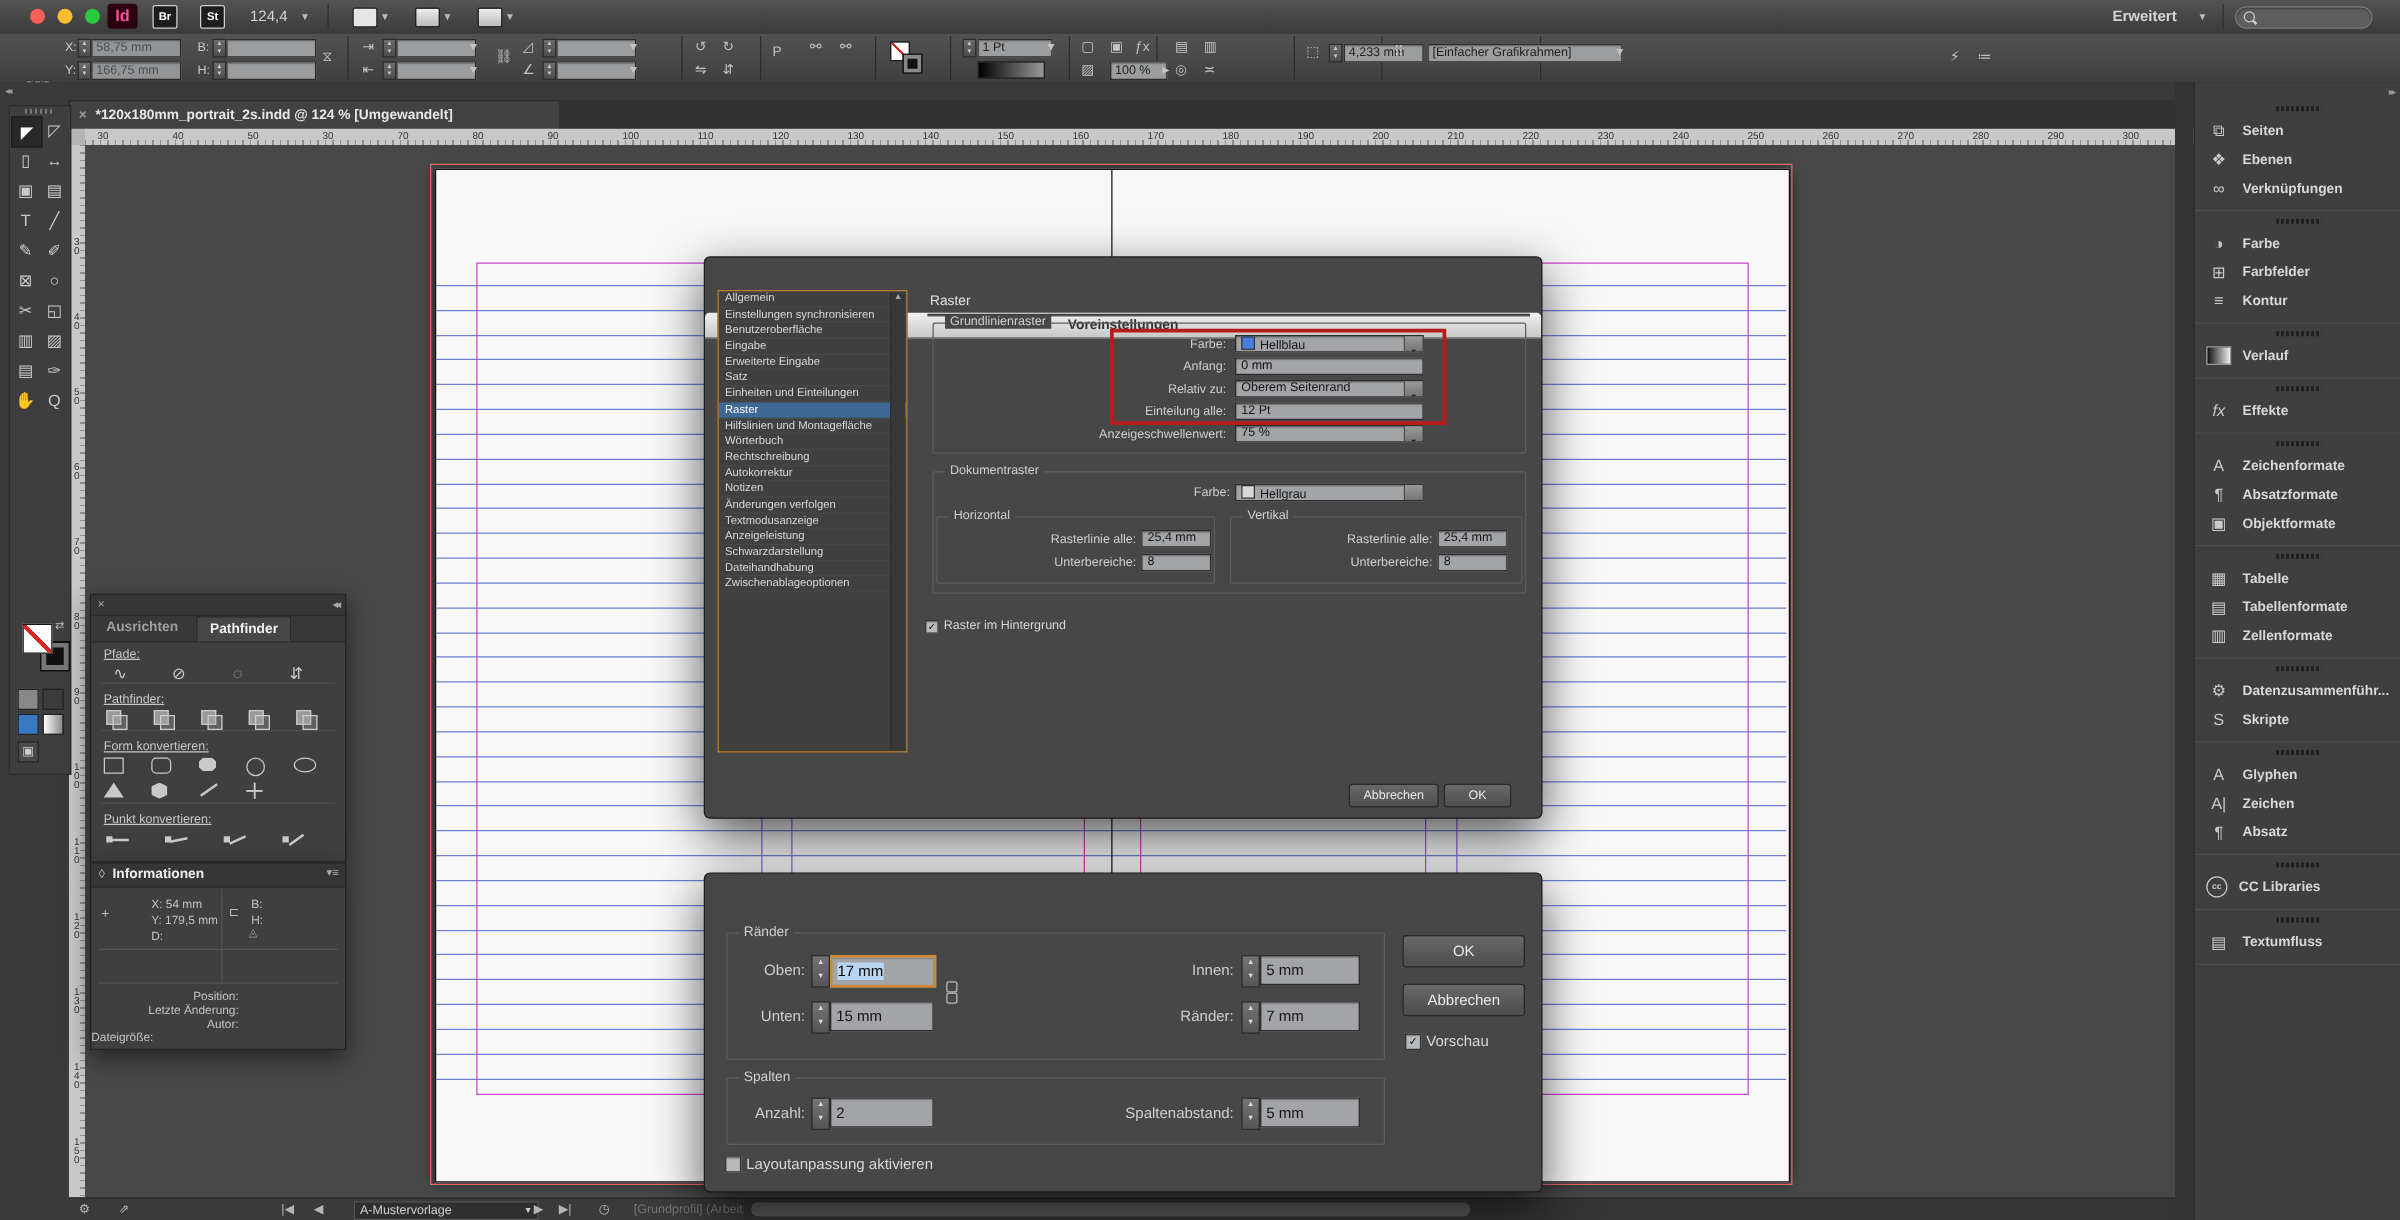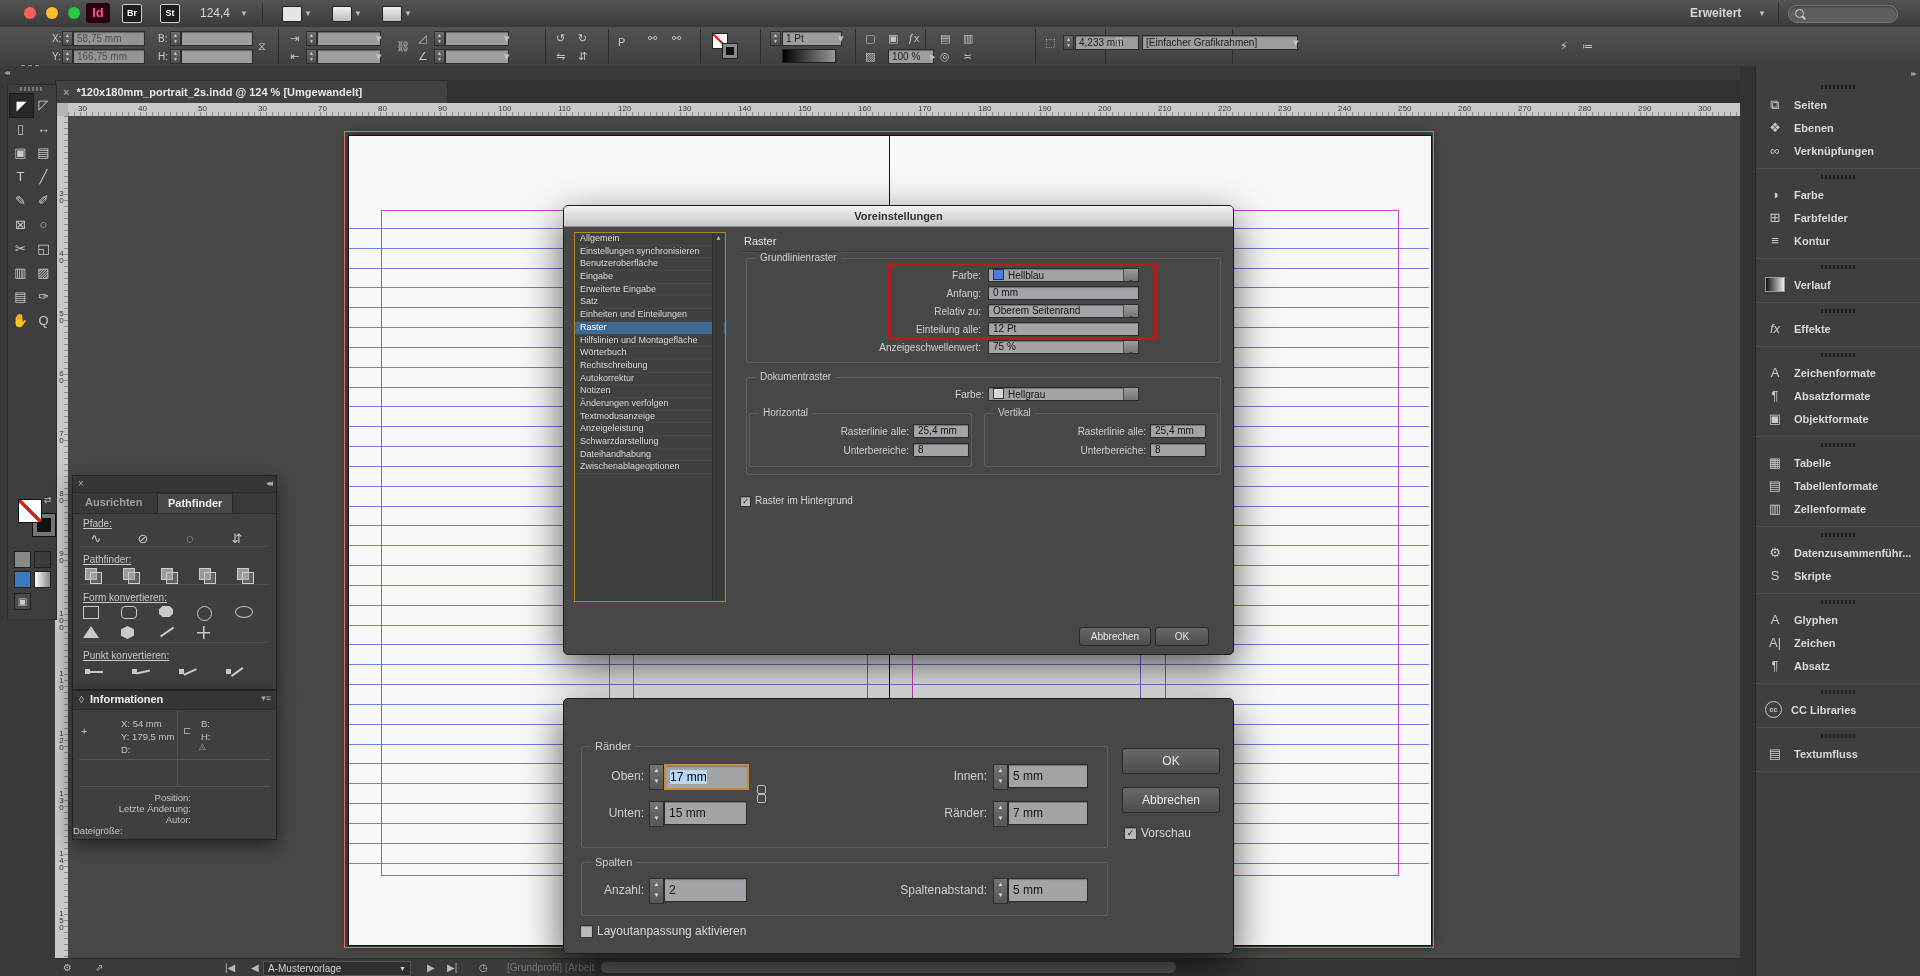--- a/index.html
+++ b/index.html
@@ -626,40 +626,40 @@
           </div>
         </div>
       </div>
   </div>
 
   <div class="abs" id="statusbar">
     <span class="abs sb-ico" style="left:8px;">⚙</span>
     <span class="abs sb-ico" style="left:40px;">⇗</span>
     <span class="abs sb-ico" style="left:170px;">|◀</span>
     <span class="abs sb-ico" style="left:196px;">◀</span>
-    <div class="abs sb-fld" style="left:208px;top:2px;width:138px;">
+    <div class="abs sb-fld" style="left:228px;top:2px;width:138px;">
       <span>A-Mustervorlage</span>
       <span style="float:right;font-size:7px;">▼</span>
     </div>
     <span class="abs sb-ico" style="left:372px;">▶</span>
     <span class="abs sb-ico" style="left:392px;">▶|</span>
     <span class="abs sb-ico" style="left:424px;">◷</span>
     <span class="abs" style="left:452px;top:3px;font-size:10px;color:#777;">[Grundprofil] (Arbeitsp...</span>
     <span class="abs carr" style="left:578px;top:5px;color:#777;">▼</span>
     <span class="abs" style="left:600px;top:6px;width:8px;height:8px;border-radius:50%;background:#8f8f8f;border:1px solid #666;"></span>
     <span class="abs" style="left:615px;top:3px;font-size:10px;color:#c5c5c5;">Preflight aus</span>
     <span class="abs carr" style="left:688px;top:5px;">▾</span>
     <span class="abs sb-ico" style="left:712px;width:14px;text-align:center;background:#454545;border:1px solid #2d2d2d;height:15px;line-height:15px;top:1px;">◀</span>
     <div class="abs" id="hscroll">
         <div id="hthumb"></div>
       </div>
   </div>
 
   <div class="dialog" id="prefsdlg" style="left:563px;top:205px;width:669px;height:448px;">
-    <div class="titlebar" style="height:20px;line-height:20px;font-size:11px;">Voreinstellungen</div>
+    <div class="titlebar" style="height:20px;line-height:20px;font-size:11px;margin-top:44px;">Voreinstellungen</div>
     <div id="preflist" style="left:10px;top:26px;width:150px;height:368px;">
 
     <div class="pl-item">Allgemein</div>
         <div class="pl-item">Einstellungen synchronisieren</div>
         <div class="pl-item">Benutzeroberfläche</div>
         <div class="pl-item">Eingabe</div>
         <div class="pl-item">Erweiterte Eingabe</div>
         <div class="pl-item">Satz</div>
         <div class="pl-item">Einheiten und Einteilungen</div>
         <div class="pl-item sel">Raster</div>

